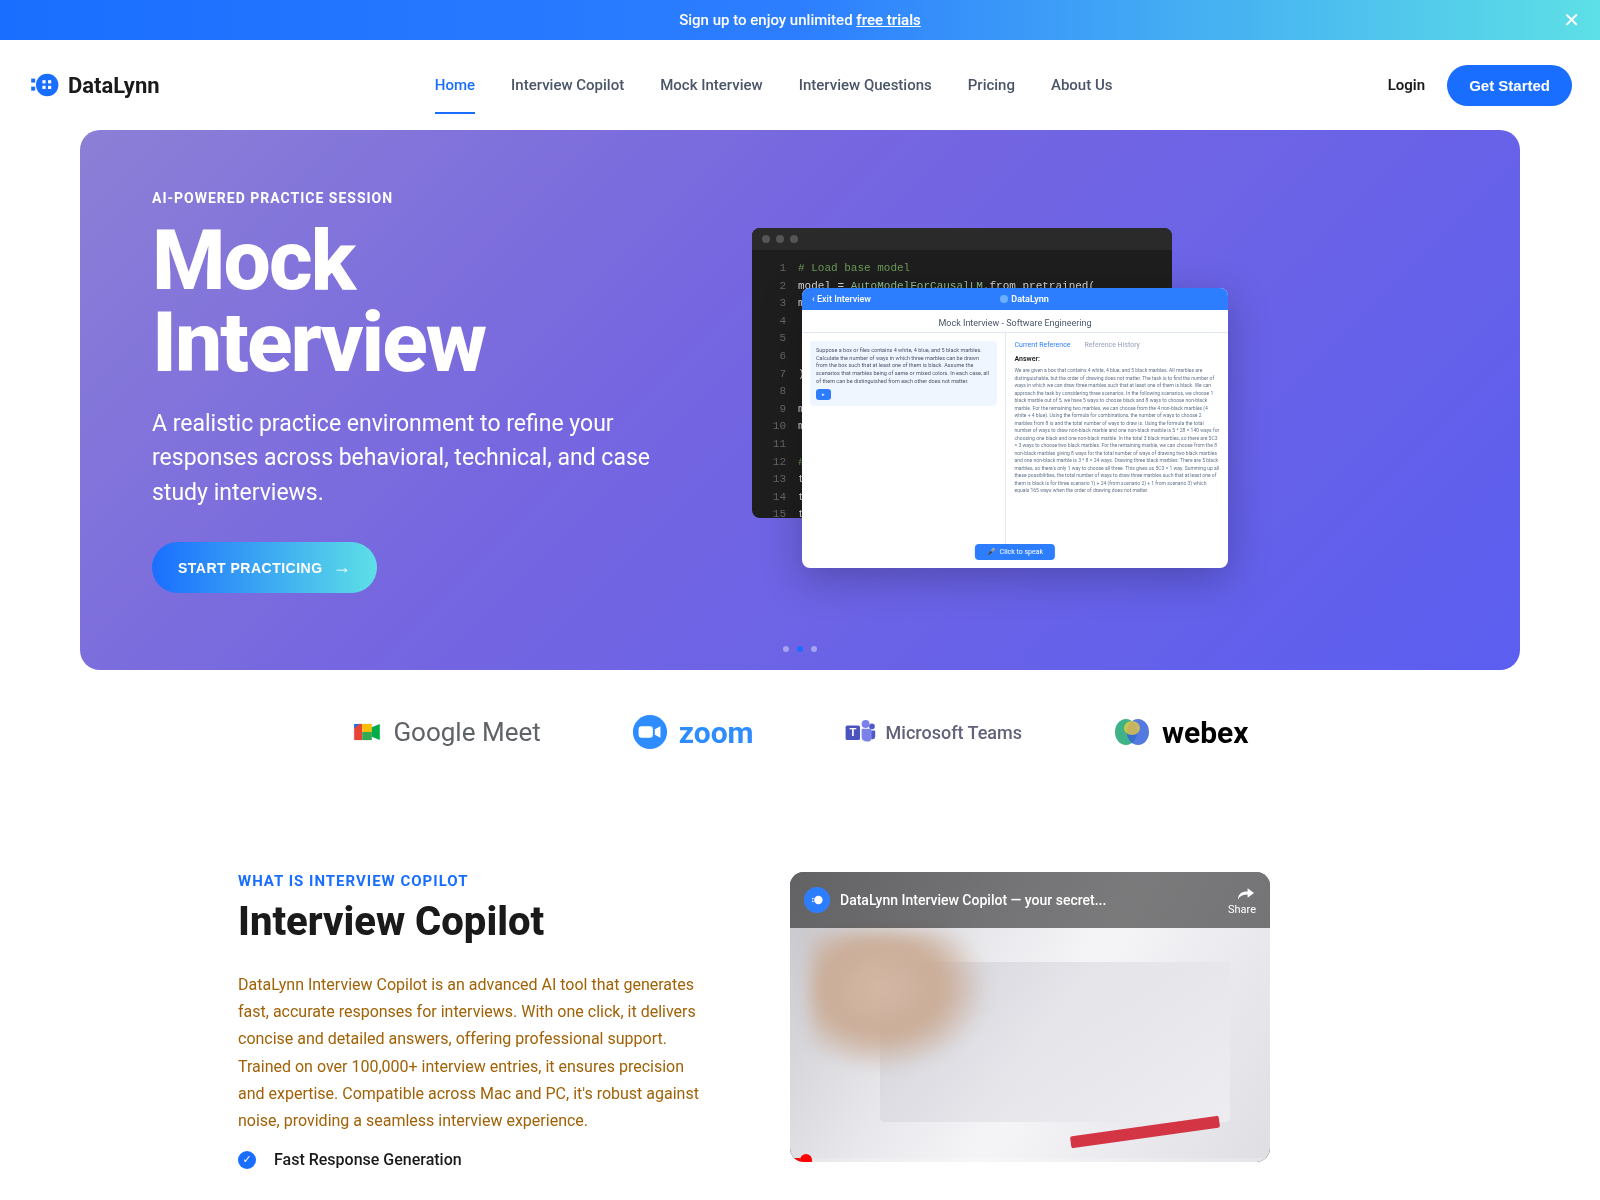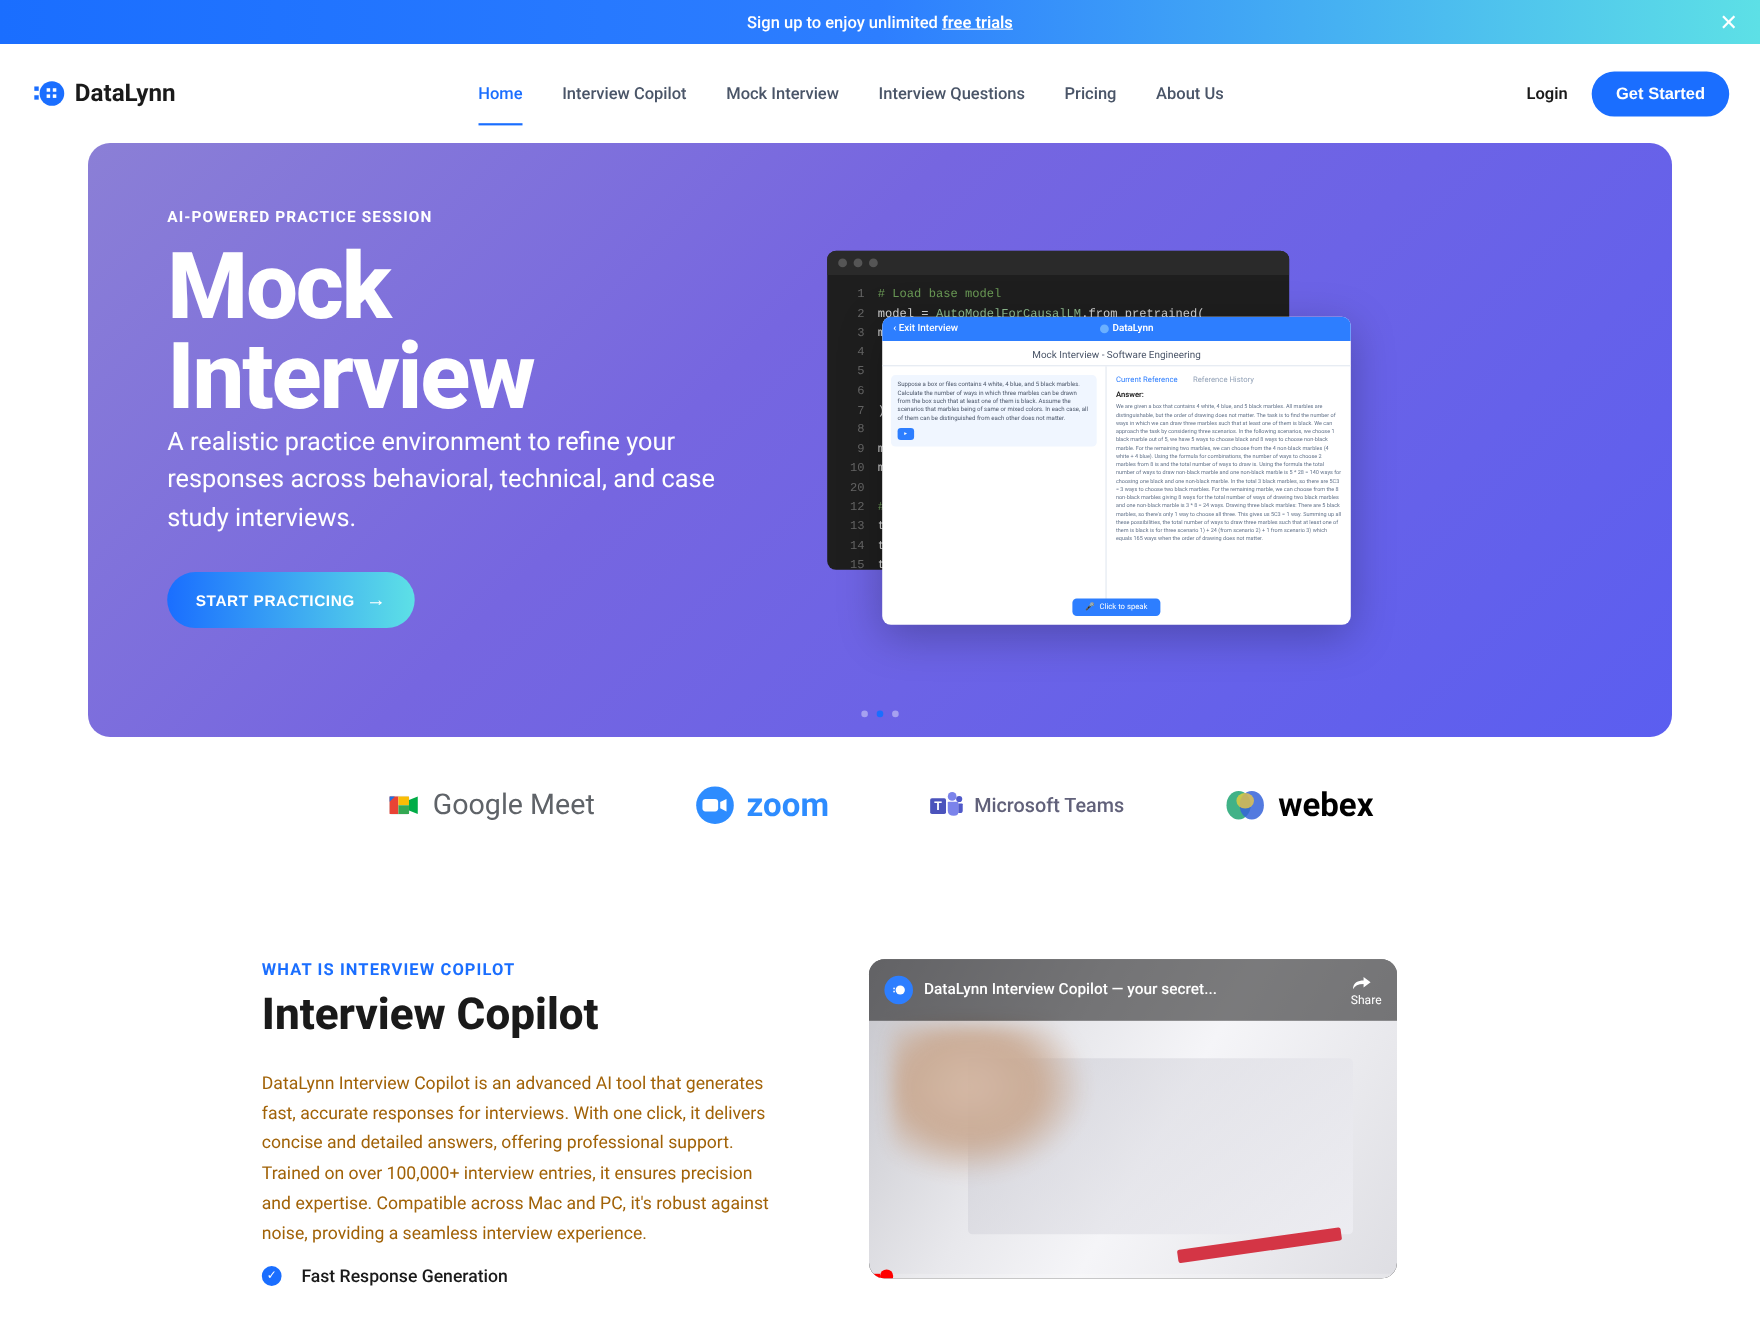--- a/index.html
+++ b/index.html
@@ -20,21 +20,21 @@
 .nav-link.active::after { content: ''; position: absolute; bottom: -12px; left: 0; right: 0; height: 2px; background: #1a6eff; }
 .nav-right { display: flex; align-items: center; gap: 22px; }
 .login-link { color: #1a1a1a; font-weight: 600; font-size: 15px; cursor: pointer; }
 .btn-primary { background: #1a6eff; color: #fff; border: none; padding: 12px 22px; border-radius: 999px; font-weight: 600; font-size: 15px; cursor: pointer; }
 
 
 .hero-wrap { padding: 0 80px; }
 .hero { background: linear-gradient(135deg, #8b7fd6 0%, #7666e0 40%, #5b5ef0 100%); border-radius: 20px; padding: 60px 72px 44px; display: flex; gap: 30px; position: relative; color: #fff; min-height: 540px; }
 .hero-left { flex: 1; max-width: 530px; }
 .hero-eyebrow { font-size: 14px; font-weight: 700; letter-spacing: 1px; margin-bottom: 14px; }
-.hero-title { font-size: 84px; font-weight: 800; line-height: 0.98; letter-spacing: -2px; }
+.hero-title { font-size: 84px; font-weight: 800; line-height: 0.98; letter-spacing: -2px; margin-bottom: 22px; }
 .hero-desc { font-size: 23px; line-height: 1.5; margin-bottom: 32px; font-weight: 400; }
 .hero-cta { display: inline-flex; align-items: center; gap: 10px; background: linear-gradient(90deg, #1a6eff 0%, #5de0e6 100%); color: #fff; padding: 15px 26px; border-radius: 999px; font-weight: 700; font-size: 14px; letter-spacing: 0.5px; cursor: pointer; border: none; }
 .hero-cta .arrow { font-size: 18px; }
 .hero-right { flex: 1; display: flex; align-items: center; justify-content: center; position: relative; }
 .dots { position: absolute; bottom: 18px; left: 50%; transform: translateX(-50%); display: flex; gap: 8px; }
 .dot { width: 6px; height: 6px; border-radius: 50%; background: rgba(255,255,255,0.4); cursor: pointer; }
 .dot.active { background: #1a6eff; }
 
 
 .graphics { position: relative; width: 100%; height: 360px; }
@@ -77,21 +77,21 @@
 .sec2-eyebrow { color: #1a6eff; font-weight: 700; font-size: 15px; letter-spacing: 1px; margin-bottom: 8px; }
 .sec2-title { font-size: 40px; font-weight: 800; margin-bottom: 26px; }
 .sec2-desc { color: #a16207; font-size: 16px; line-height: 1.7; margin-bottom: 16px; }
 .feature-item { display: flex; align-items: center; gap: 18px; font-size: 16px; color: #1a1a1a; font-weight: 500; }
 .check-icon { width: 18px; height: 18px; border-radius: 50%; background: #1a6eff; display: inline-flex; align-items: center; justify-content: center; color: #fff; font-size: 11px; }
 .sec2-right { flex: 1; }
 .video-box { width: 480px; height: 290px; background: #1a1a1a; border-radius: 14px; position: relative; overflow: hidden; }
 .video-header { position: absolute; top: 0; left: 0; right: 0; height: 56px; background: rgba(0,0,0,0.5); display: flex; align-items: center; padding: 0 14px; gap: 10px; color: #fff; }
 .video-avatar { width: 26px; height: 26px; border-radius: 50%; background: #2d7eff; display: flex; align-items: center; justify-content: center; }
 .video-title { font-size: 14px; font-weight: 500; flex: 1; }
-.video-share { display: flex; flex-direction: column; align-items: flex-start; gap: 2px; font-size: 11px; cursor: pointer; }
+.video-share { display: flex; flex-direction: column; align-items: flex-end; gap: 2px; font-size: 11px; cursor: pointer; }
 .video-body { position: absolute; inset: 0; background: linear-gradient(120deg, #c5c5cb 0%, #e8e8ec 35%, #f5f5f8 55%, #dedee3 100%); }
 .keyboard-hint { position: absolute; left: 90px; top: 90px; right: 40px; bottom: 40px; background: linear-gradient(135deg, rgba(200,200,208,0.6), rgba(240,240,245,0.7)); border-radius: 4px; }
 .hands { position: absolute; left: 20px; top: 60px; width: 180px; height: 140px; background: radial-gradient(ellipse at 40% 40%, #d4b5a0 0%, #c9a890 40%, transparent 70%); filter: blur(8px); opacity: 0.9; }
 .red-obj { position: absolute; bottom: 24px; right: 50px; width: 150px; height: 12px; background: #d43545; border-radius: 2px; transform: rotate(-8deg); }
 .progress-bar { position: absolute; bottom: 0; left: 0; right: 0; height: 4px; background: rgba(255,255,255,0.2); }
 .progress-bar .fill { width: 2%; height: 100%; background: #ff0000; }
 .progress-bar .dothandle { position: absolute; left: 2%; top: -4px; width: 12px; height: 12px; border-radius: 50%; background: #ff0000; }
 </style>
 </head>
 <body>
@@ -186,21 +186,21 @@
               </div>
             <div class="code-line">
                 <span class="lnum">9</span>
                 <span class="code-txt">model</span>
               </div>
             <div class="code-line">
                 <span class="lnum">10</span>
                 <span class="code-txt">model</span>
               </div>
             <div class="code-line">
-                <span class="lnum">20</span>
+                <span class="lnum">11</span>
                 <span class="code-txt">&nbsp;</span>
               </div>
             <div class="code-line">
                 <span class="lnum">12</span>
                 <span class="code-txt cmt"># Lo</span>
               </div>
             <div class="code-line">
                 <span class="lnum">13</span>
                 <span class="code-txt">toke</span>
               </div>

